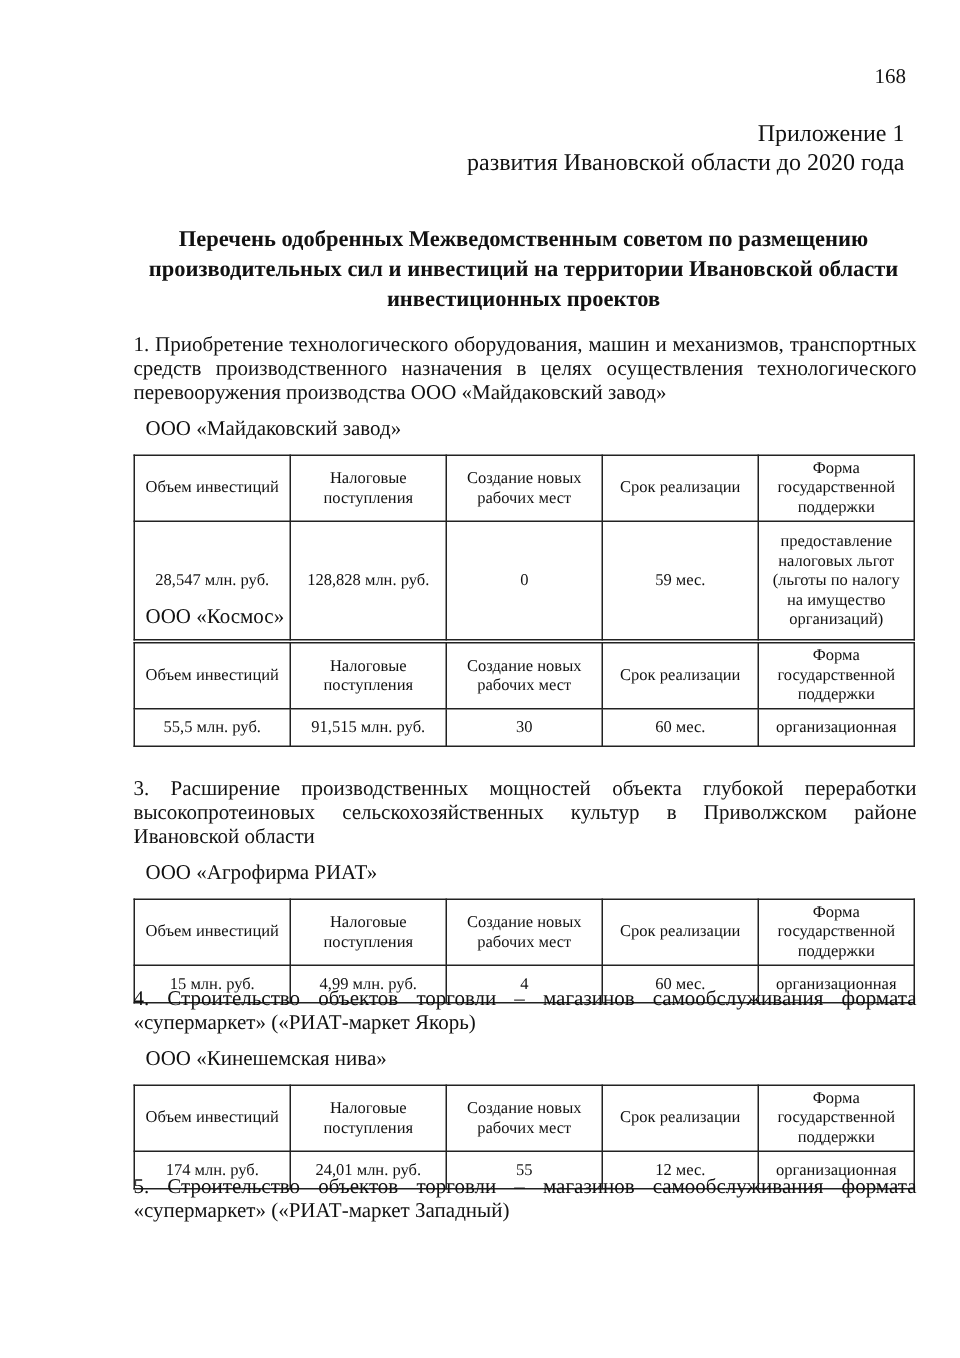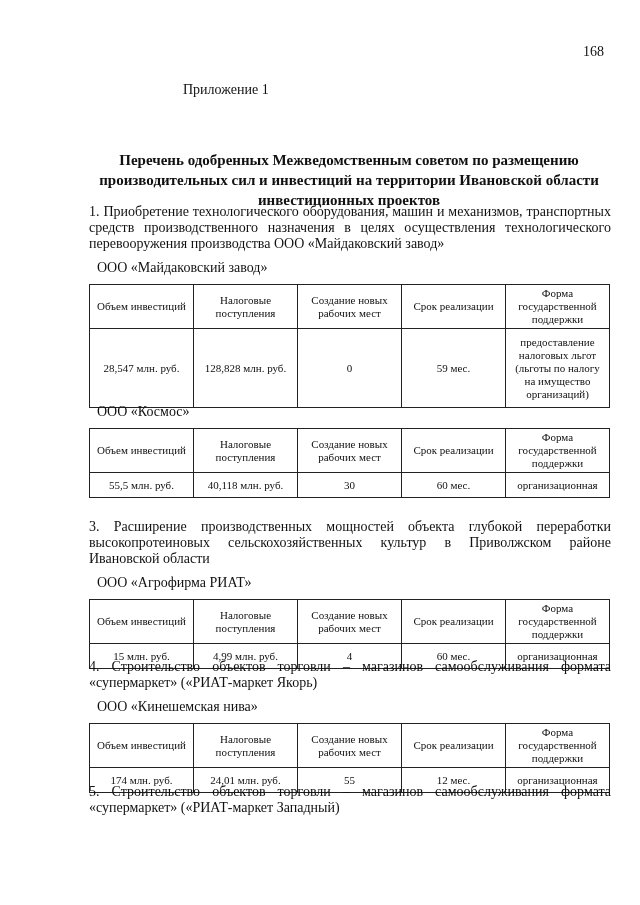--- a/index.html
+++ b/index.html
@@ -1,44 +1,45 @@
 <!DOCTYPE html>
 <html><head>
 <meta charset="utf-8">
 <style>
   html, body { margin: 0; padding: 0; background: #ffffff; }
   body { width: 640px; height: 905px; position: relative; overflow: hidden;
          font-family: "Liberation Serif", serif; color: #111; }
   .page-num { position: absolute; top: 44px; right: 36px; font-size: 14px; }
   .appendix { position: absolute; top: 80px; right: 37px; width: 420px;
-              font-size: 14px; line-height: 19px; }
+              text-align: right; font-size: 16px; line-height: 19px; }
   .title { position: absolute; top: 150px; left: 88px; width: 522px;
            text-align: center; font-weight: bold; font-size: 15px; line-height: 20px; }
   .section { position: absolute; left: 89px; width: 522px; font-size: 14px; line-height: 16px; }
   .section p { margin: 0; text-align: justify; text-align-last: left; }
   .company { margin: 8px; }
   table { border-collapse: collapse; width: 521px; margin-top: 1px; table-layout: fixed; }
   th, td { border: 1px solid #222; text-align: center; font-weight: normal;
            font-size: 11px; line-height: 13px; padding: 2px 3px; }
   th { height: 36px; }
   td { height: 20px; }
   td.tall { height: 74px; }
 </style>
 </head>
 <body>
 
 <div class="page-num">168</div>
 
 <div class="appendix">
   <div>Приложение 1</div>
+  <div>развития Ивановской области до 2020 года</div>
 </div>
 
 <div class="title">Перечень одобренных Межведомственным советом по размещению производительных сил и инвестиций на территории Ивановской области инвестиционных проектов</div>
 
-<div class="section" style="top:204px;">
+<div class="section" style="top:223px;">
   <p>1.  Приобретение технологического оборудования, машин и механизмов, транспортных средств производственного назначения в целях осуществления технологического перевооружения производства ООО «Майдаковский завод»</p>
   <div class="company">ООО «Майдаковский завод»</div>
   <table>
     <tbody>
         <tr>
       <th>Объем инвестиций</th>
       <th>Налоговые поступления</th>
       <th>Создание новых рабочих мест</th>
       <th>Срок реализации</th>
       <th>Форма государственной поддержки</th>
@@ -60,21 +61,21 @@
     <tbody>
         <tr>
       <th>Объем инвестиций</th>
       <th>Налоговые поступления</th>
       <th>Создание новых рабочих мест</th>
       <th>Срок реализации</th>
       <th>Форма государственной поддержки</th>
     </tr>
     <tr>
       <td>55,5 млн. руб.</td>
-      <td>40,118 млн. руб.</td>
+      <td>91,515 млн. руб.</td>
       <td>30</td>
       <td>60 мес.</td>
       <td>организационная</td>
     </tr>
   </tbody>
     </table>
 </div>
 
 <div class="section" style="top:519px;">
   <p>3.  Расширение производственных мощностей объекта глубокой переработки высокопротеиновых сельскохозяйственных культур в Приволжском районе Ивановской области</p>

